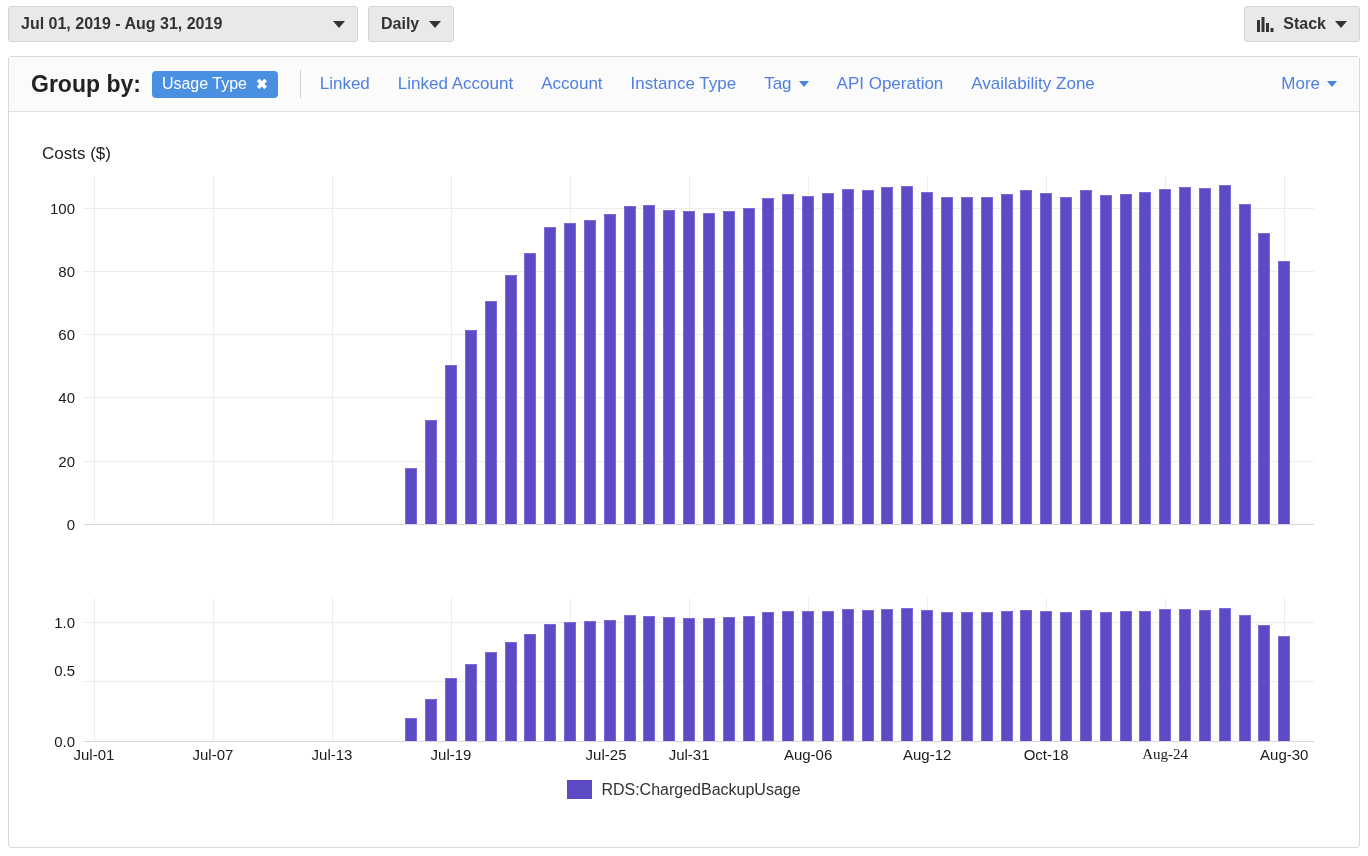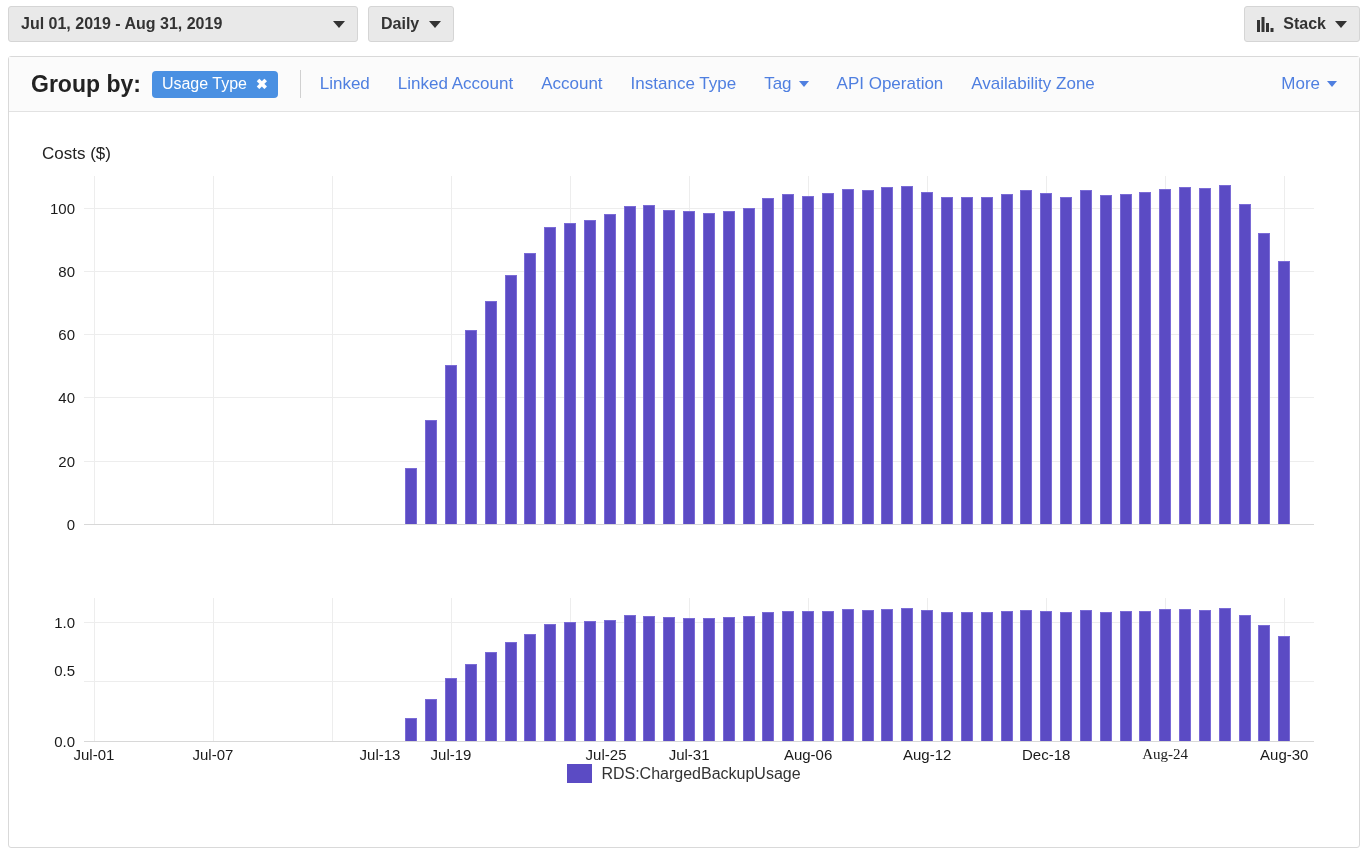--- a/index.html
+++ b/index.html
@@ -335,32 +335,32 @@
           <div class="bar" title="Aug-26: 1.1" style="left: 1114.89px; width: 12px; height: 131.083px; background: rgb(91, 75, 196);"></div>
           <div class="bar" title="Aug-27: 1.115" style="left: 1134.73px; width: 12px; height: 132.871px; background: rgb(91, 75, 196);"></div>
           <div class="bar" title="Aug-28: 1.06" style="left: 1154.56px; width: 12px; height: 126.317px; background: rgb(91, 75, 196);"></div>
           <div class="bar" title="Aug-29: 0.975" style="left: 1174.4px; width: 12px; height: 116.188px; background: rgb(91, 75, 196);"></div>
           <div class="bar" title="Aug-30: 0.885" style="left: 1194.24px; width: 12px; height: 105.463px; background: rgb(91, 75, 196);"></div>
         </div>
 
       <div id="xaxis" style="position:absolute; left:75px; top:634px; width:1230px; height:24px;">
           <div class="xtick" style="left: 9.91935px;">Jul-01</div>
           <div class="xtick" style="left: 128.952px;">Jul-07</div>
-          <div class="xtick" style="left: 247.984px; margin-left: 48px;">Jul-13</div>
+          <div class="xtick" style="left: 247.984px;">Jul-13</div>
           <div class="xtick" style="left: 367.016px;">Jul-19</div>
           <div class="xtick" style="left: 486.048px; margin-left: 36px;">Jul-25</div>
           <div class="xtick" style="left: 605.081px;">Jul-31</div>
           <div class="xtick" style="left: 724.113px;">Aug-06</div>
           <div class="xtick" style="left: 843.145px;">Aug-12</div>
-          <div class="xtick" style="left: 962.177px;">Dec-18</div>
+          <div class="xtick" style="left: 962.177px;">Oct-18</div>
           <div class="xtick" style="left: 1081.21px; font-family: Liberation Serif, serif;">Aug-24</div>
           <div class="xtick" style="left: 1200.24px;">Aug-30</div>
         </div>
 
-      <div class="legend" style="top:652px;justify-content:center;">
+      <div class="legend" style="top:668px;justify-content:center;">
         <span class="legend-swatch" style="background: rgb(91, 75, 196);"></span>
         <span class="legend-text">RDS:ChargedBackupUsage</span>
       </div>
 
     </div>
 
   </div>
 </div>
 
 </body></html>

